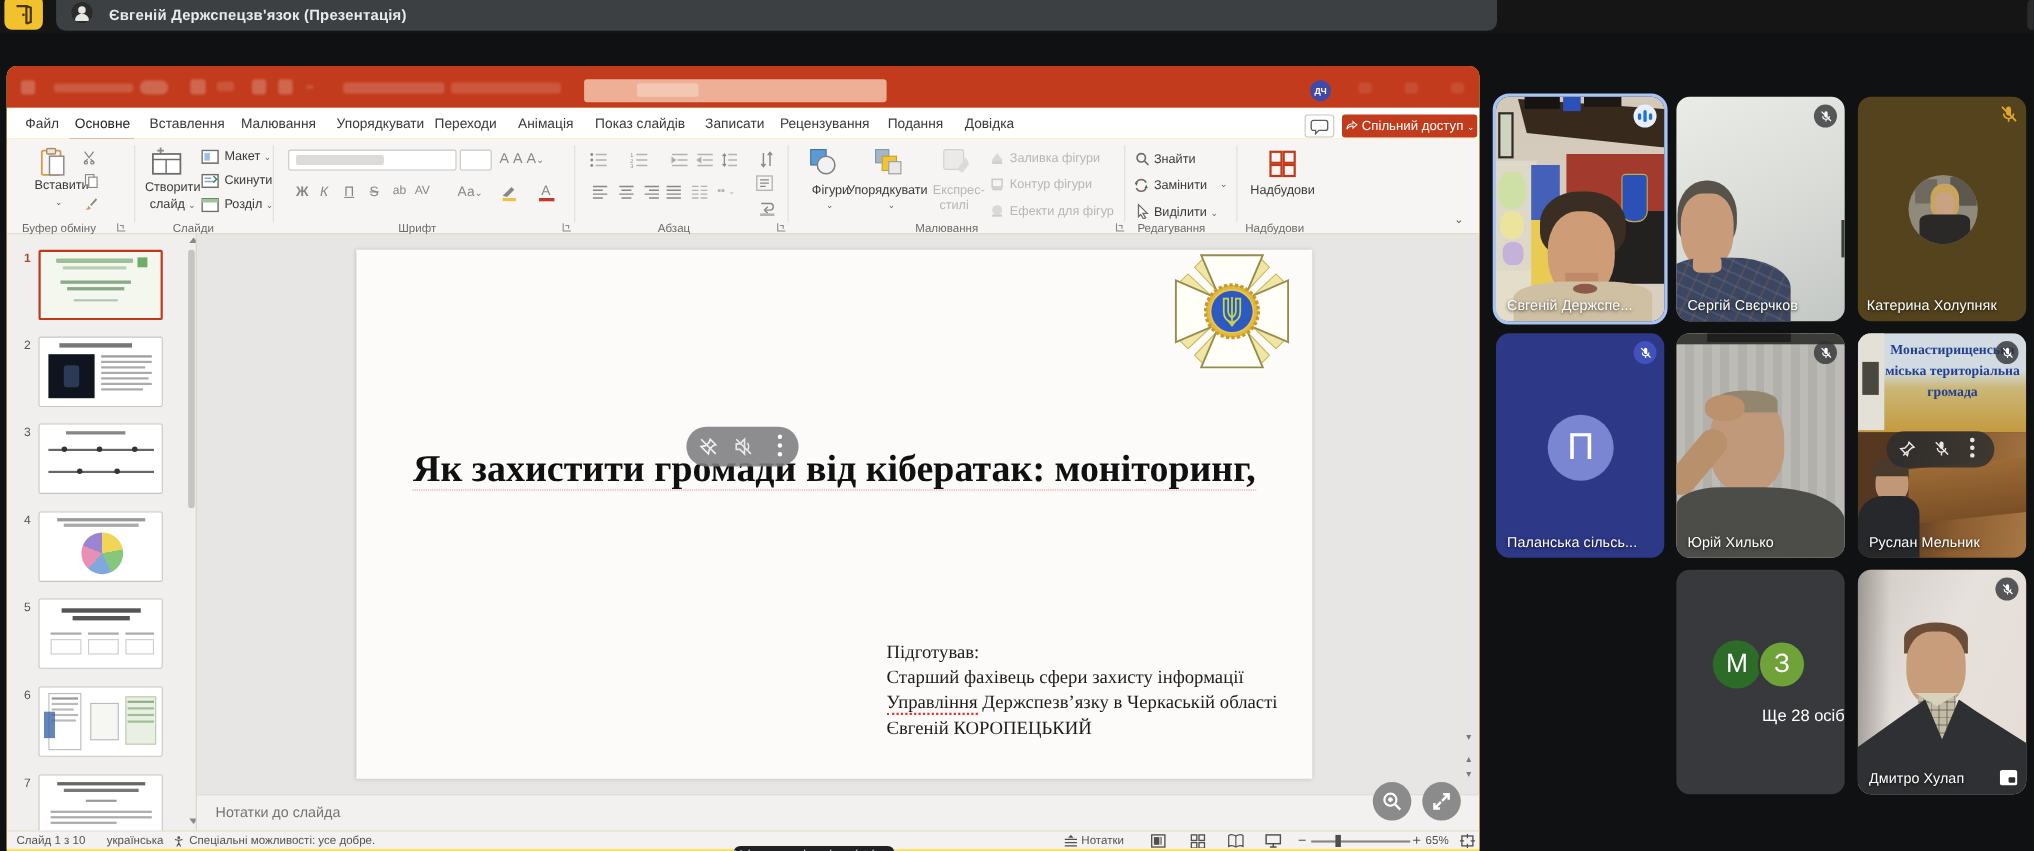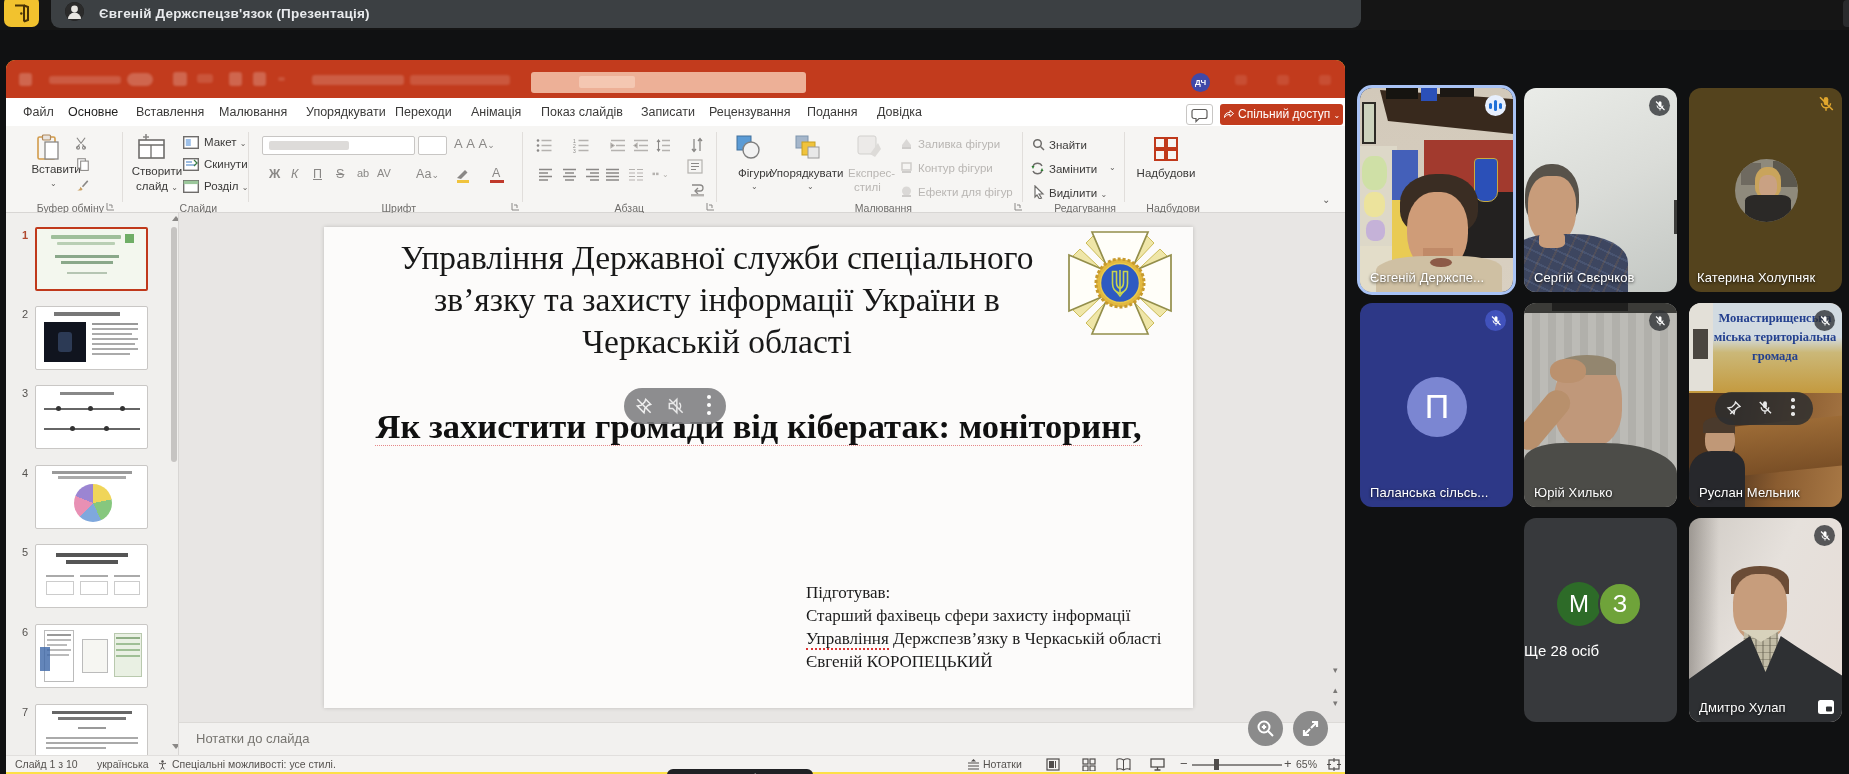--- a/index.html
+++ b/index.html
@@ -23,21 +23,21 @@
 
 #menubar{position:absolute;left:0;top:38px;width:1339px;height:28px;background:#fff}
 .mi{position:absolute;top:7px;font-size:12.5px;color:#3b3a39;white-space:nowrap}
 .mi.sel{font-weight:normal;color:#201f1e}
 #selline{position:absolute;left:56px;top:66px;width:61px;height:3px;background:#c0391b;border-radius:2px}
 #cmtbtn{position:absolute;left:1180px;top:44px;width:27px;height:21px;border:1px solid #c8c6c4;border-radius:3px;background:#fff}
 #sharebtn{position:absolute;left:1214px;top:44px;width:123px;height:21px;background:#c23b1d;border-radius:3px;color:#fff;font-size:12px;line-height:21px;text-align:center}
 
 #ribbon{position:absolute;left:0;top:66px;width:1339px;height:87px;background:#f6f5f3;border-bottom:1px solid #d8d6d4}
 .rsep{position:absolute;top:6px;width:1px;height:70px;background:#e1dedb}
-.rlabel{position:absolute;top:76px;font-size:10.5px;color:#6e6c6a;text-align:right;white-space:nowrap}
+.rlabel{position:absolute;top:76px;font-size:10.5px;color:#6e6c6a;text-align:left;white-space:nowrap}
 .rtext{position:absolute;font-size:11.5px;color:#3b3a39;white-space:nowrap}
 .rgray{color:#b9b6b3}
 .chev{font-size:8px;color:#605e5c}
 .rico{position:absolute}
 
 #panel{position:absolute;left:0;top:153px;width:172px;height:542px;background:#f0efed}
 .thumb{position:absolute;left:29px;width:113px;height:64px;background:#fff;border:1px solid #c9c7c5;border-radius:2px;overflow:hidden}
 .thumb.sel{border:2px solid #c0391b}
 .tnum{position:absolute;left:8px;width:14px;text-align:right;font-size:11px;color:#55524f}
 #pthumbbar{position:absolute;left:165px;top:14px;width:6px;height:235px;background:#c6c4c2;border-radius:3px}
@@ -399,21 +399,20 @@
         <div style="position:absolute;left:10px;top:32px;width:92px;height:2px;background:#aaa"></div>
         <div style="position:absolute;left:10px;top:37px;width:92px;height:2px;background:#aaa"></div>
         <div style="position:absolute;left:10px;top:42px;width:60px;height:2px;background:#aaa"></div>
       </div>
       <div style="position:absolute;left:166px;top:3px;width:0;height:0;border-left:4px solid transparent;border-right:4px solid transparent;border-bottom:5px solid #8a8886"></div>
       <div id="pthumbbar"></div>
       <div style="position:absolute;left:166px;top:531px;width:0;height:0;border-left:4px solid transparent;border-right:4px solid transparent;border-top:5px solid #8a8886"></div>
     </div>
     <div id="canvas"></div>
     <div id="slide" class="serif">
-      <div style="position:absolute;left:0;top:10px;width:786px;text-align:center;font-size:33.5px;line-height:42px;color:#181818">Управління Державної служби спеціального<br>зв’язку та захисту інформації України в<br>Черкаській області</div>
       <div style="position:absolute;left:0;top:177px;width:869px;text-align:center;font-size:34.5px;line-height:44px;font-weight:bold;color:#101010"><span style="border-bottom:1.5px dotted rgba(215,60,60,.6)">Як захистити громади від кібератак: моніторинг,</span><br></div>
       <div style="position:absolute;left:482px;top:354px;font-size:17px;line-height:23px;color:#1c1c1c;white-space:nowrap">Підготував:<br>Старший фахівець сфери захисту інформації<br><span style="border-bottom:2px dotted #d33">Управління</span> Держспезв’язку в Черкаській області<br>Євгеній КОРОПЕЦЬКИЙ</div>
       <svg style="position:absolute;left:741px;top:3px" width="110" height="106" viewBox="0 0 110 106">
         <g transform="translate(55,53)">
           <g fill="#efe6a8" stroke="#cbbb58" stroke-width="1">
             <path d="M-6-2 -48-26 -40-34Z M-2-6 -34-40 -26-48Z"></path>
             <path d="M6-2 48-26 40-34Z M2-6 34-40 26-48Z"></path>
             <path d="M6 2 48 26 40 34Z M2 6 34 40 26 48Z"></path>
             <path d="M-6 2 -48 26 -40 34Z M-2 6 -34 40 -26 48Z"></path>
           </g>
@@ -434,21 +433,21 @@
     <div id="notes">
         <span>Нотатки до слайда</span>
       </div>
     <div id="statusbar">
       <div class="st" style="left:9px">Слайд 1 з 10</div>
       <div class="st" style="left:91px">українська</div>
       <svg class="abs" style="left:150px;top:3px" width="13" height="12" viewBox="0 0 24 24">
           <circle cx="12" cy="5" r="2.4" fill="#504d4b"></circle>
           <path d="M5 8.5c4.5 1.5 9.5 1.5 14 0M12 10v5l-3.5 6M12 15l3.5 6" fill="none" stroke="#504d4b" stroke-width="2"></path>
         </svg>
-      <div class="st" style="left:166px">Спеціальні можливості: усе стилі.</div>
+      <div class="st" style="left:166px">Спеціальні можливості: усе добре.</div>
       <svg class="abs" style="left:961px;top:3px" width="13" height="12" viewBox="0 0 13 12">
           <path d="M1 4h11M1 7h11M1 10h11" stroke="#504d4b" stroke-width="1.2"></path>
           <path d="M4 2.5 6.5 0 9 2.5z" fill="#504d4b"></path>
         </svg>
       <div class="st" style="left:977px">Нотатки</div>
       <svg class="abs" style="left:1040px;top:2px" width="14" height="13" viewBox="0 0 14 13">
           <rect x="1" y="1" width="12" height="11" fill="none" stroke="#504d4b" stroke-width="1.2"></rect>
           <rect x="3" y="3" width="5" height="7" fill="#504d4b"></rect>
           <path d="M9.5 3v7" stroke="#504d4b"></path>
         </svg>
@@ -629,21 +628,21 @@
           <path d="M4 3l17 17" stroke-width="2.2"></path>
         </svg>
       </div>
     <div class="name">Руслан Мельник</div>
   </div>
 
 
   <div class="tile" style="left:1524px;top:518px;background:#37393c">
     <div style="position:absolute;left:33px;top:64px;width:44px;height:44px;border-radius:50%;background:#2d6b28;color:#fff;font-size:24px;text-align:center;line-height:44px">М</div>
     <div style="position:absolute;left:74px;top:64px;width:44px;height:44px;border-radius:50%;background:#6fa33a;border:2px solid #37393c;color:#fff;font-size:24px;text-align:center;line-height:40px">З</div>
-    <div style="position:absolute;left:0;top:124px;width:153px;text-align:left;color:#fff;font-size:15px;font-weight:500">Ще 28 осіб</div>
+    <div style="position:absolute;left:0;top:124px;width:153px;text-align:right;color:#fff;font-size:15px;font-weight:500">Ще 28 осіб</div>
   </div>
 
   <div class="tile" style="left:1689px;top:518px;background:linear-gradient(115deg,#cfcac4 0%,#e6e1dc 45%,#e6dcd6 100%)">
     <div style="position:absolute;left:0;top:0;width:30px;height:204px;background:linear-gradient(90deg,rgba(60,55,50,.35),transparent)"></div>
     <div style="position:absolute;left:42px;top:48px;width:58px;height:28px;background:#6b4c36;border-radius:50% 50% 0 0"></div>
     <div style="position:absolute;left:44px;top:56px;width:54px;height:68px;background:#c79d7c;border-radius:42% 42% 46% 46%"></div>
     <div style="position:absolute;left:52px;top:114px;width:40px;height:42px;background:#c2bca6;clip-path:polygon(8% 0,92% 0,100% 100%,0 100%);background-image:repeating-linear-gradient(0deg,rgba(95,90,75,.4) 0 1.5px,transparent 1.5px 7px),repeating-linear-gradient(90deg,rgba(95,90,75,.4) 0 1.5px,transparent 1.5px 7px)"></div>
     <div style="position:absolute;left:52px;top:112px;width:40px;height:12px;background:#d8d2bc;clip-path:polygon(0 0,100% 0,50% 100%)"></div>
     <div style="position:absolute;left:0;top:118px;width:153px;height:86px;background:#2e3033;clip-path:polygon(0 50%,30% 12%,40% 0,50% 42%,60% 0,70% 12%,100% 46%,100% 100%,0 100%)"></div>
     <div class="mic">

